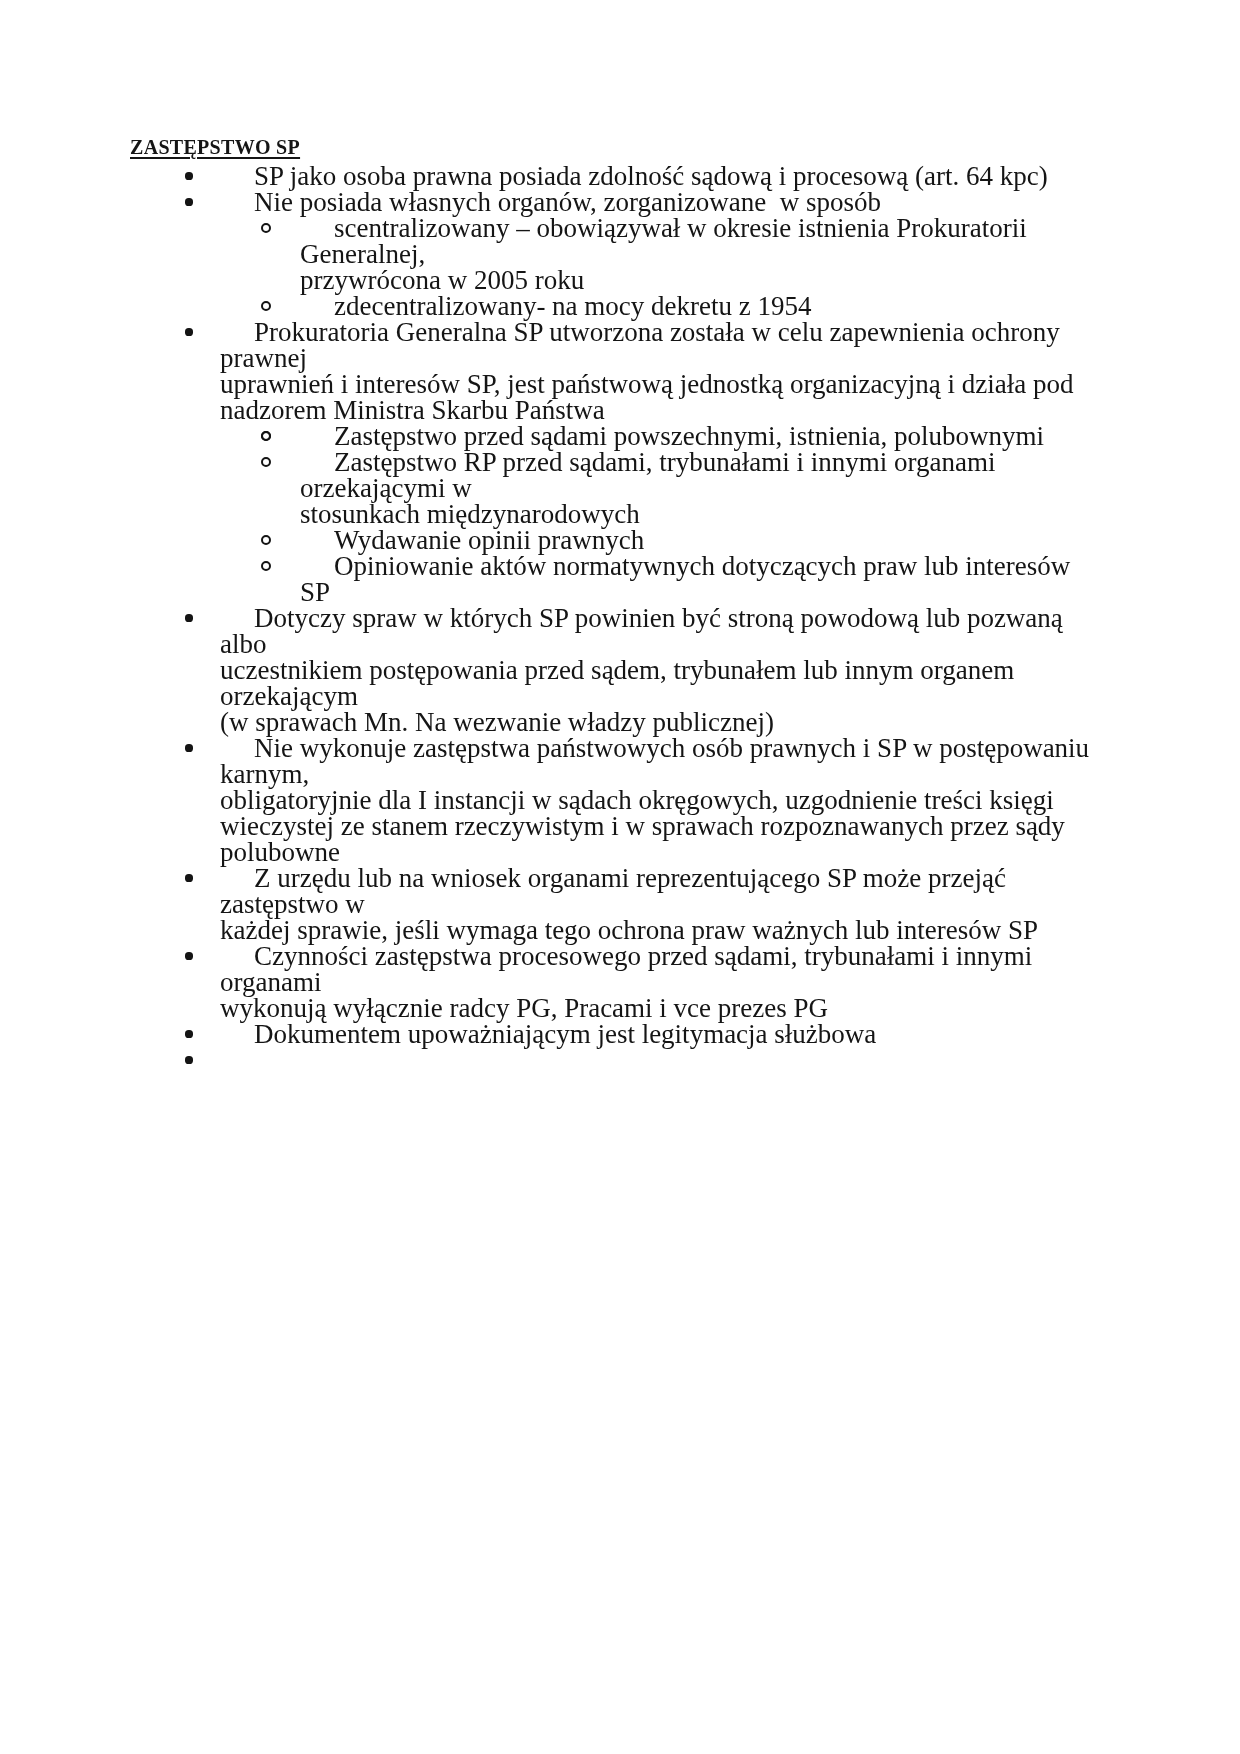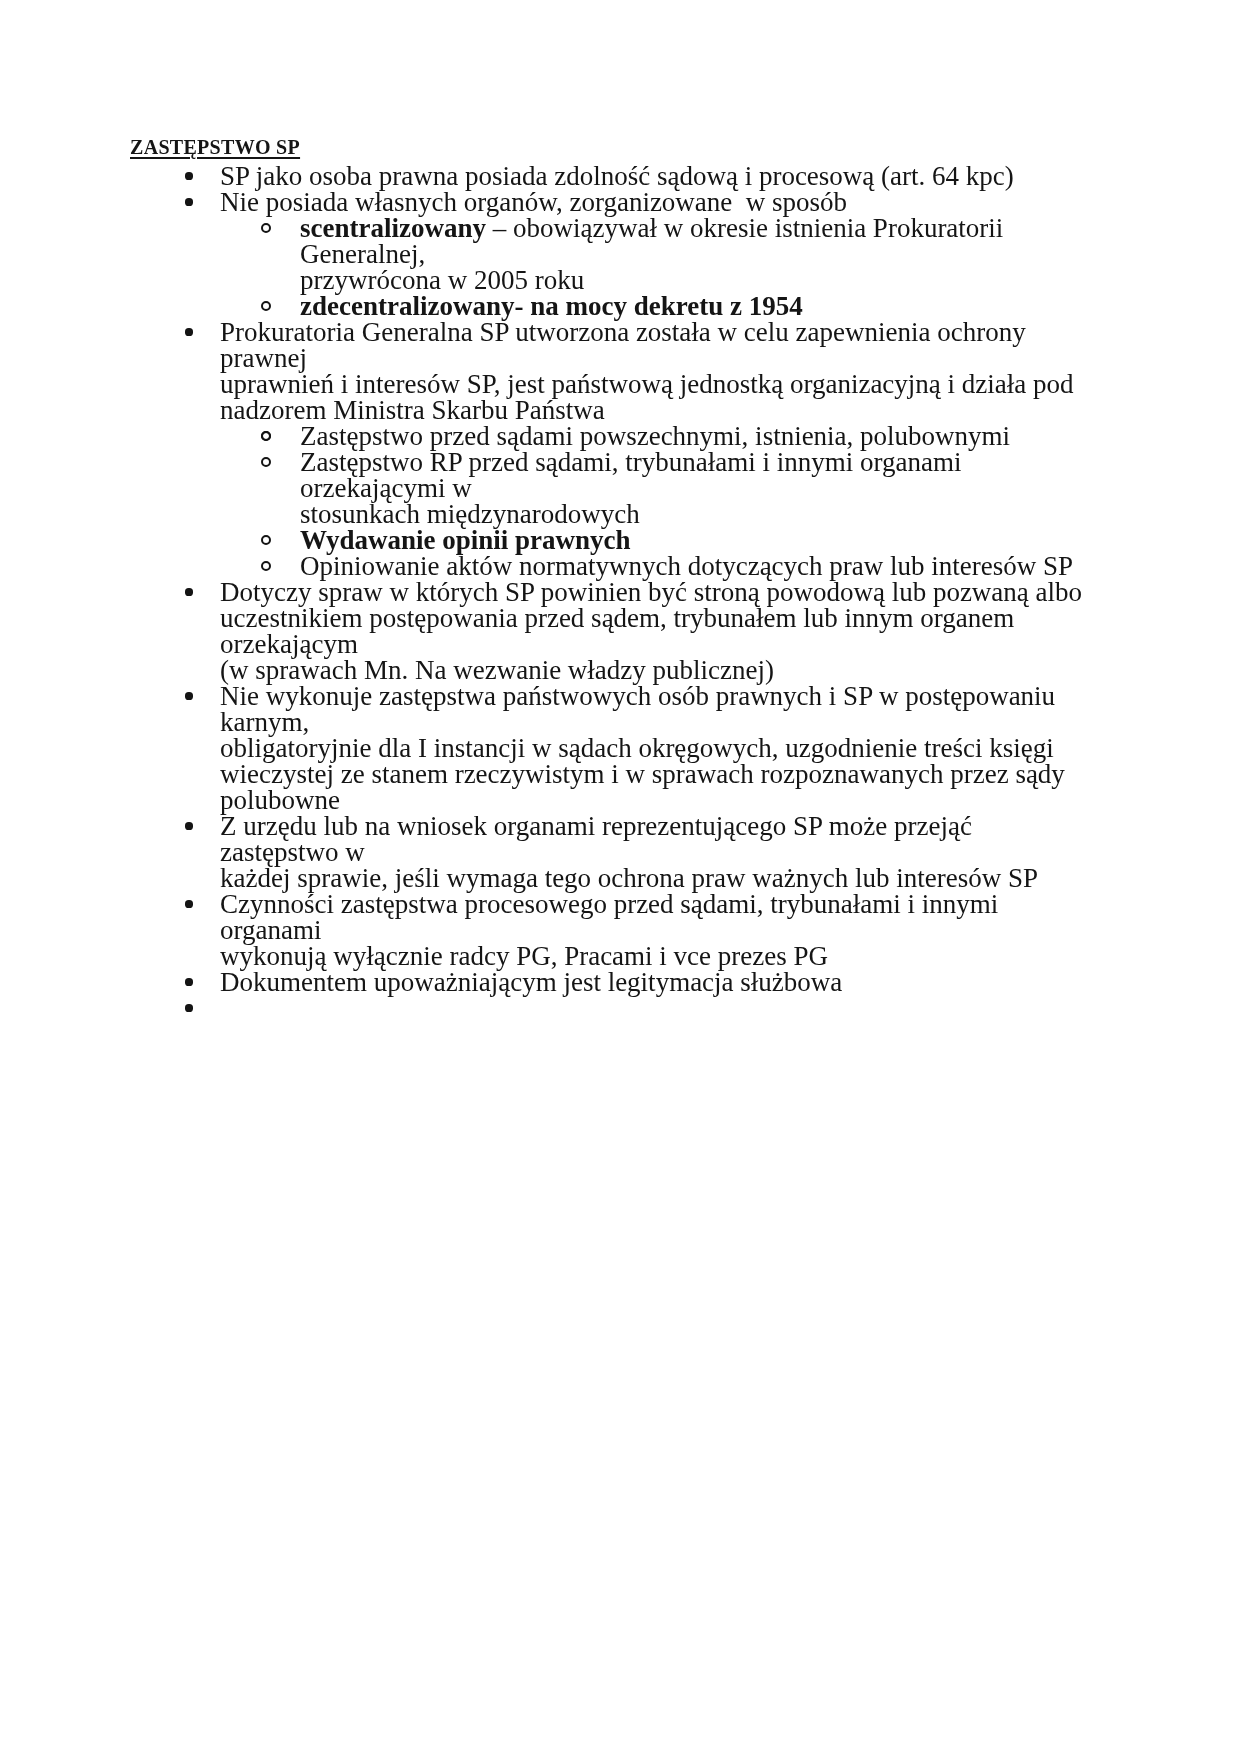--- a/index.html
+++ b/index.html
@@ -31,21 +31,21 @@
     letter-spacing: 0.3px;
   }
   .item {
     position: relative;
     font-size: 27px;
     line-height: 26px;
   }
   .item .txt, .item .txt-bold {
     white-space: pre-wrap;
   }
-  .item .txt-bold { font-weight: bold; }
+  .item .txt-bold { font-weight: normal; margin-left: 34px; }
   .lvl1 { padding-left: 90px; }
   .lvl2 { padding-left: 170px; }
   .marker {
     position: absolute;
     top: 9px;
     box-sizing: border-box;
   }
   .lvl1 > .marker {
     left: 55px;
     width: 8px;

